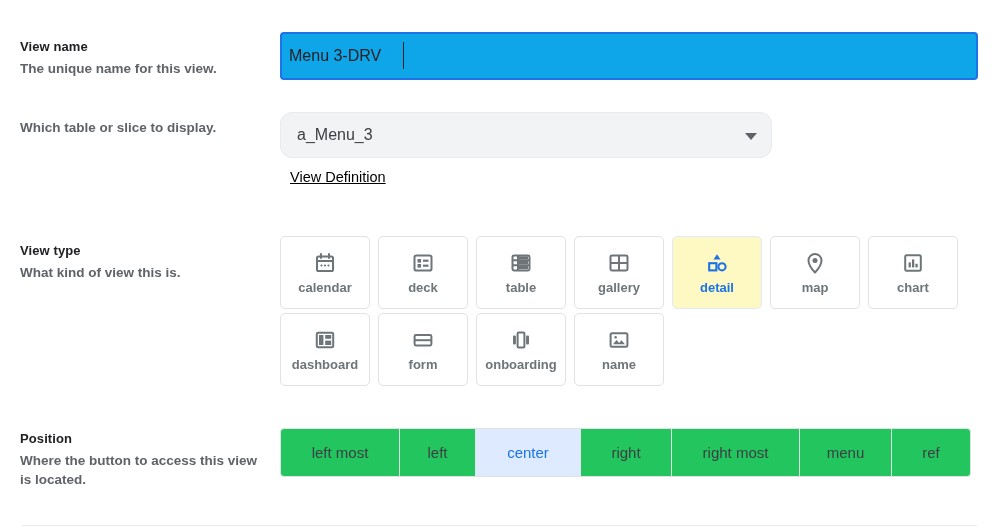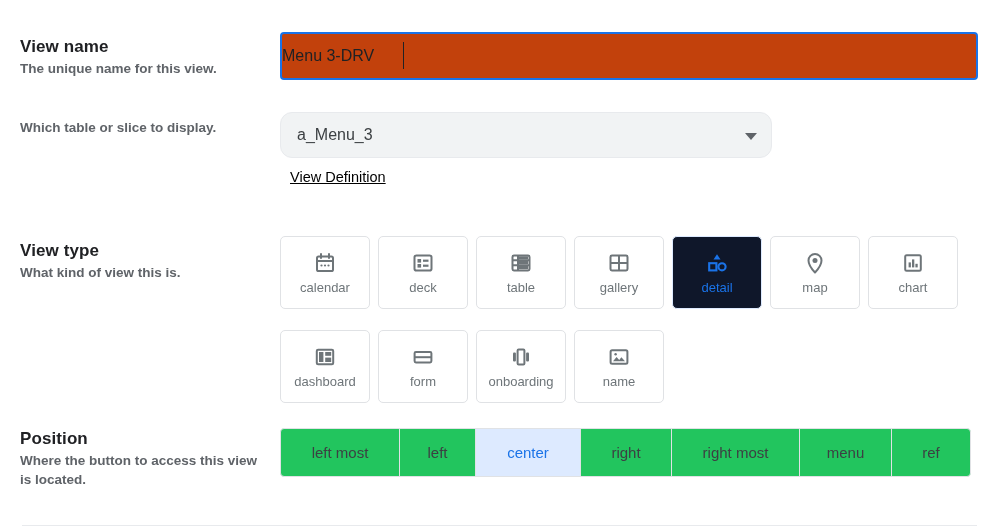--- a/index.html
+++ b/index.html
@@ -29,21 +29,21 @@
     position: absolute;
     left: 0;
     width: 999px;
   }
   .label-col {
     position: absolute;
     left: 20px;
     width: 250px;
   }
   .field-title {
-    font-size: 17px;
+    font-size: 13px;
     font-weight: bold;
     color: #202124;
     letter-spacing: .1px;
     line-height: 18px;
     margin: 0 0 3px 0;
   }
   .field-desc {
     font-size: 13.5px;
     font-weight: bold;
     color: #5f6368;
@@ -55,25 +55,25 @@
   #row-viewname { top: 32px; height: 62px; }
   #row-viewname .label-col { top: 6px; }
   .text-input {
     position: absolute;
     left: 280px;
     top: 0px;
     width: 698px;
     height: 48px;
     border: 2px solid #1a73e8;
     border-radius: 4px;
-    background: #c2410c;
+    background: #0ea5e9;
     font-family: "Liberation Sans", sans-serif;
     font-size: 16px;
     color: #202124;
-    padding: 0 0;
+    padding: 0 7px;
     outline: none;
     line-height: 44px;
   }
   .input-wrap {
     position: absolute;
     left: 0; top: 0;
     width: 999px; height: 52px;
   }
   .caret {
     position: absolute;
@@ -129,36 +129,37 @@
   #row-viewtype .label-col { top: 6px; }
   .tiles {
     position: absolute;
     left: 280px;
     top: 0;
     width: 700px;
   }
   .tile-row {
     display: flex;
     gap: 8px;
-    margin-bottom: 21px;
+    margin-bottom: 4px;
+    font-weight: bold;
   }
   .tile {
     width: 90px;
     height: 73px;
     border: 1px solid #e0e2e5;
     border-radius: 5px;
     background: #ffffff;
     display: flex;
     flex-direction: column;
     align-items: center;
     justify-content: center;
     cursor: pointer;
   }
   .tile.selected {
-    background: #0f172a;
+    background: #fef9c3;
     border-color: #ddeaff;
   }
   .tile .tile-icon {
     height: 26px;
     display: flex;
     align-items: center;
     justify-content: center;
     margin-bottom: 5px;
   }
   .tile .tile-icon svg { display: block; }

